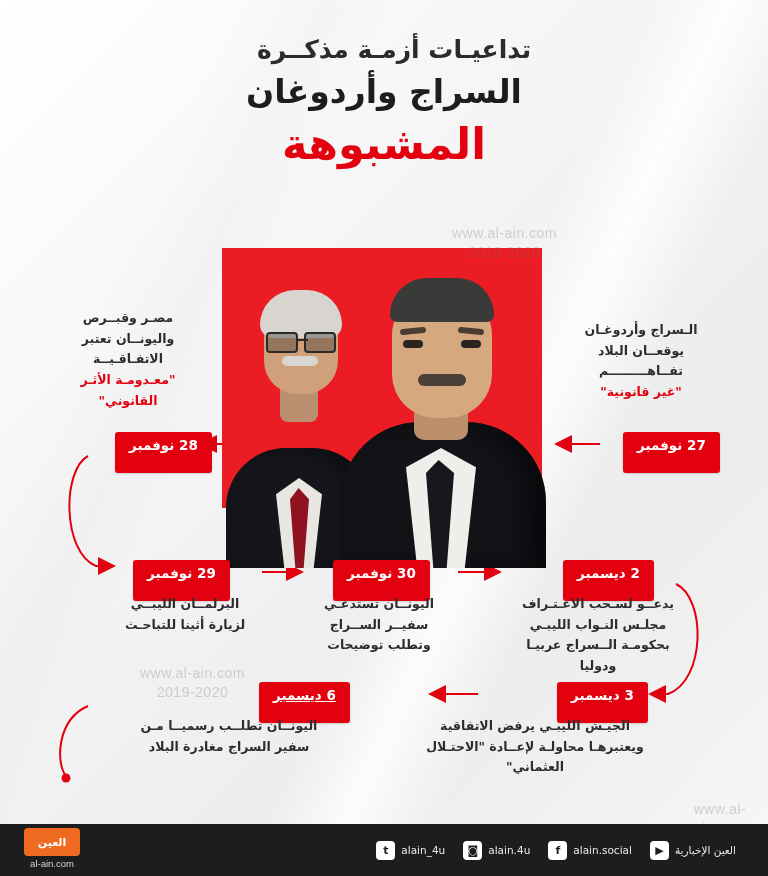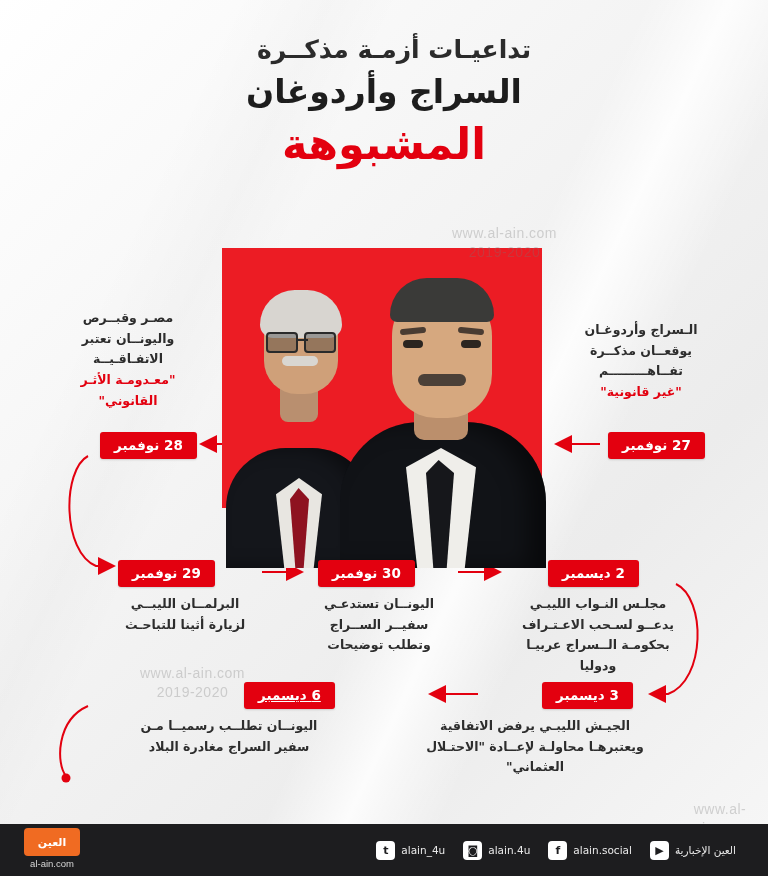--- a/index.html
+++ b/index.html
@@ -264,25 +264,26 @@
     pointer-events: none;
   }
 
   
   .pill {
     position: absolute;
     background: #e3000f;
     color: #ffffff;
     font-size: 13.5px;
     font-weight: bold;
-    padding: 5px 14px 6px;
+    padding: 5px 14px 20px;
     border-radius: 3px;
     white-space: nowrap;
     z-index: 4;
     box-shadow: 0 1px 2px rgba(0,0,0,0.15);
+    margin-left: 15px;
   }
 
   
   .txt {
     position: absolute;
     font-size: 12.5px;
     line-height: 1.65;
     color: #2d2d2d;
     font-weight: bold;
     z-index: 4;
@@ -440,21 +441,21 @@
       <div class="brow-r"></div>
       <div class="eye-l"></div>
       <div class="eye-r"></div>
       <div class="moustache"></div>
     </div>
   </div>
 
   <div class="pill" style="top:432px; left:608px;">27 نوفمبر</div>
   <div class="txt" style="top:320px; left:566px; width:150px; text-align:center;">
     <div>الـسراج وأردوغـان</div>
-    <div>يوقعــان مذكــرة</div>
+    <div>يوقعــان البلاد</div>
     <div>تفــاهـــــــــم</div>
     <div class="red">"غير قانونية"</div>
   </div>
 
   <div class="pill" style="top:432px; left:100px;">28 نوفمبر</div>
   <div class="txt" style="top:308px; left:52px; width:152px; text-align:center;">
     <div>مصـر وقبــرص</div>
     <div>واليونــان تعتبر</div>
     <div>الاتفـاقـيــة</div>
     <div class="red">"معـدومـة الأثـر</div>
@@ -469,22 +470,22 @@
 
   <div class="pill" style="top:560px; left:318px;">30 نوفمبر</div>
   <div class="txt" style="top:594px; left:304px; width:150px; text-align:center;">
     <div>اليونــان تستدعـي</div>
     <div>سفيــر الســراج</div>
     <div>وتطلب توضيحات</div>
   </div>
 
   <div class="pill" style="top:560px; left:548px;">2 ديسمبر</div>
   <div class="txt" style="top:594px; left:496px; width:204px; text-align:center;">
+    <div>يدعــو لسـحب الاعـتـراف</div>
     <div>مجلـس النـواب الليبـي</div>
-    <div>يدعــو لسـحب الاعـتـراف</div>
     <div>بحكومـة الــسراج عربيـا</div>
     <div>ودوليا</div>
   </div>
 
   <div class="pill" style="top:682px; left:542px;">3 ديسمبر</div>
   <div class="txt" style="top:716px; left:370px; width:330px; text-align:center;">
     <div>الجيـش الليبـي يرفض الاتفاقية</div>
     <div>ويعتبرهـا محاولـة لإعــادة "الاحتـلال</div>
     <div>العثماني"</div>
   </div>

